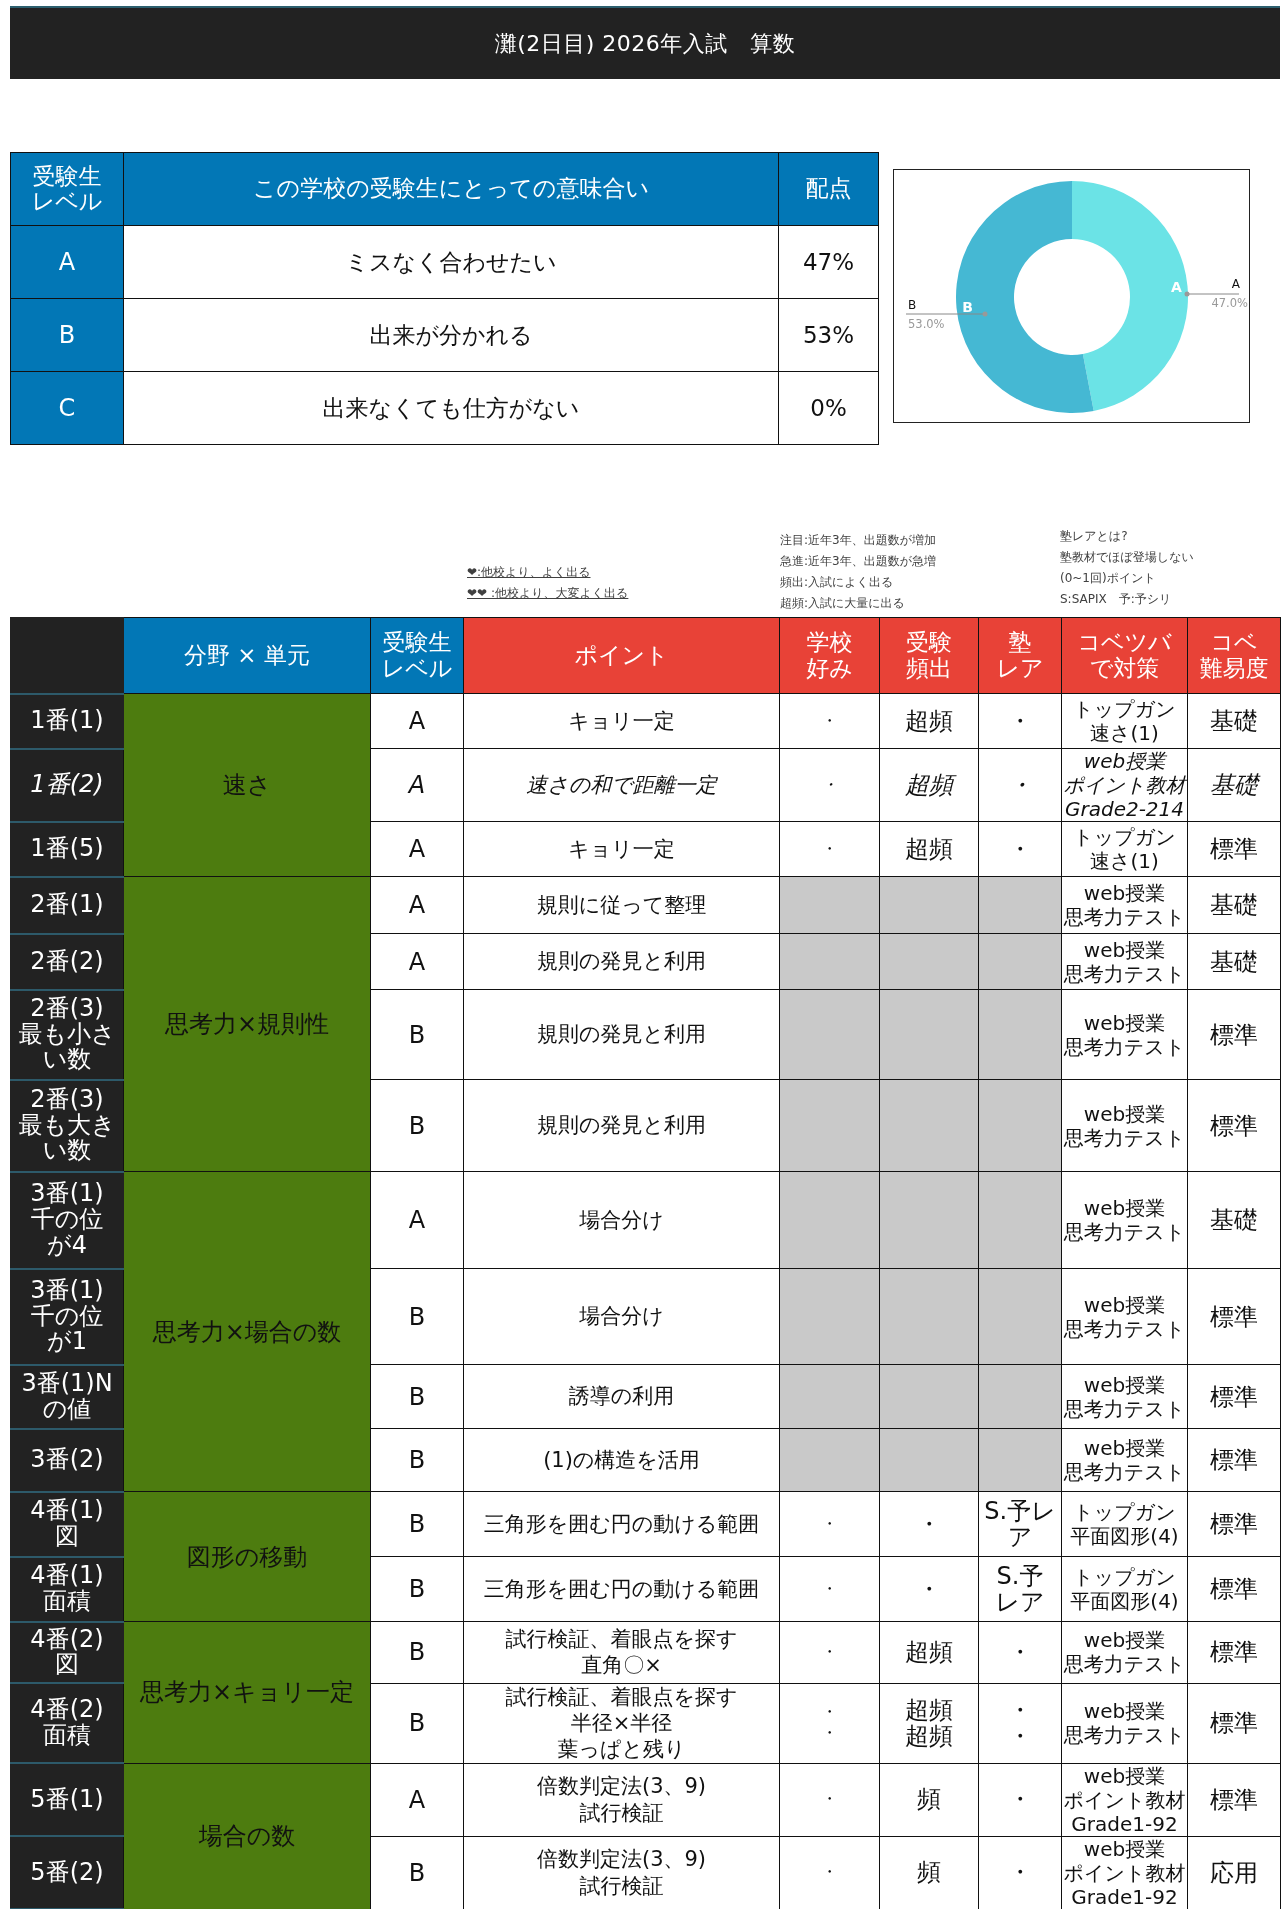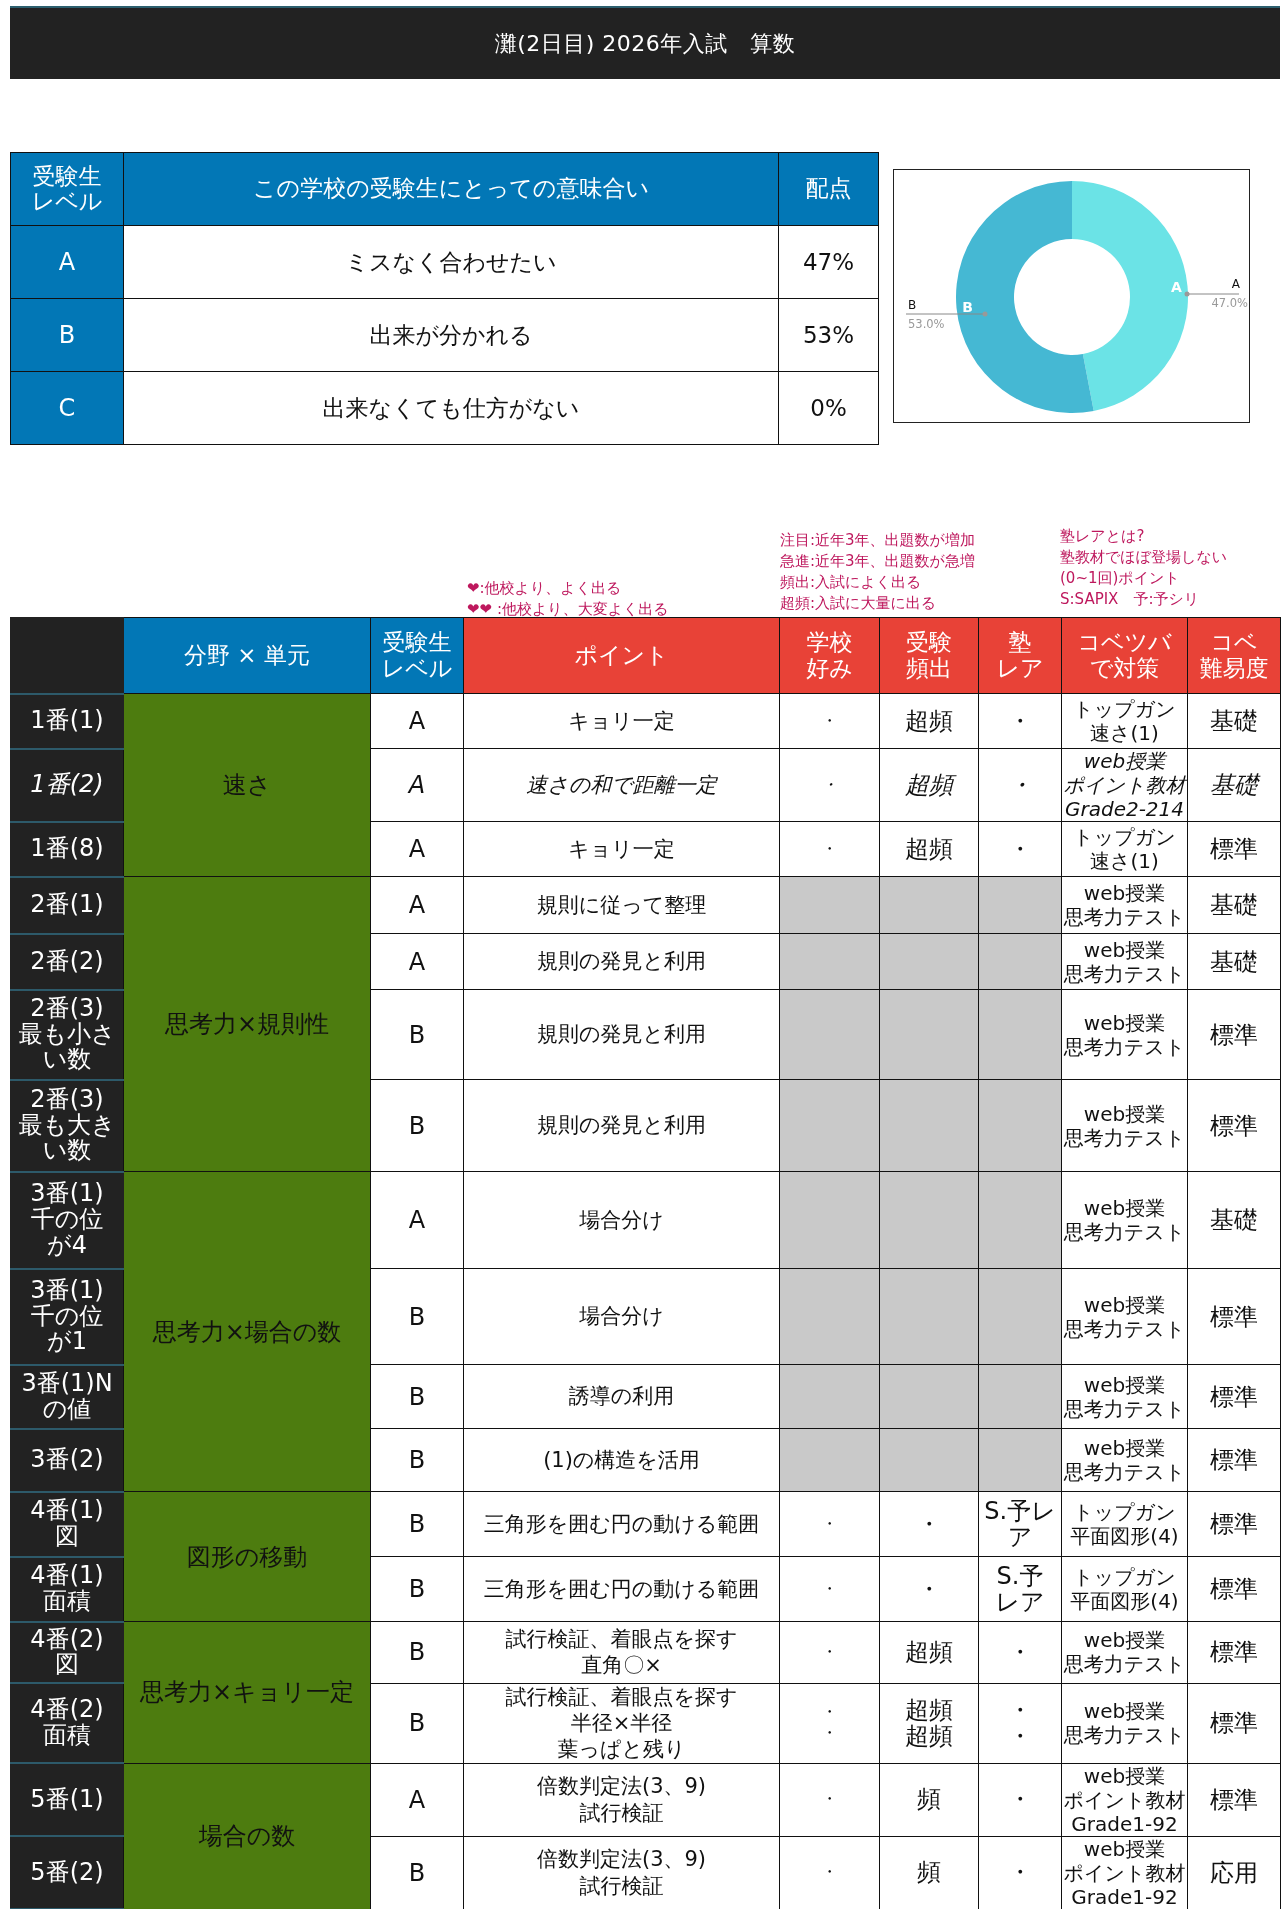--- a/index.html
+++ b/index.html
@@ -30,21 +30,21 @@
   
   .chart-box {
     position: absolute; left: 893px; top: 169px; width: 357px; height: 254px;
     border: 1px solid #222; background: #fff;
   }
   .chart-box svg { position: absolute; left: 0; top: 0; }
   .chart-label { position: absolute; font-size: 12px; color: #111; }
   .chart-pct { position: absolute; font-size: 11.5px; color: #999; }
 
   
-  .note { position: absolute; font-size: 15px; color: #be185d; line-height: 21px; white-space: nowrap; }
+  .note { position: absolute; font-size: 12px; color: #404040; line-height: 21px; white-space: nowrap; }
 
   
   table.main {
     position: absolute; left: 10px; top: 617px; width: 1270px;
     border-collapse: collapse; table-layout: fixed;
   }
   table.main th, table.main td {
     text-align: center; vertical-align: middle; border: 1px solid #111;
   }
   table.main thead th { color: #fff; font-weight: normal; font-size: 23px; line-height: 1.1; height: 76px; }
@@ -115,21 +115,21 @@
       <circle cx="293" cy="124" r="2.5" fill="#999"></circle>
       <line x1="91" y1="144" x2="12" y2="144" stroke="#888" stroke-width="1"></line>
       <circle cx="91" cy="144" r="2.5" fill="#999"></circle>
     </svg>
   <span class="chart-label" style="left:346px; top:107px; transform:translateX(-100%);">A</span>
   <span class="chart-pct" style="left:354px; top:126px; transform:translateX(-100%);">47.0%</span>
   <span class="chart-label" style="left:14px; top:128px;">B</span>
   <span class="chart-pct" style="left:14px; top:147px;">53.0%</span>
 </div>
 
-<div class="note" style="left:467px; top:578px;">
+<div class="note" style="left:467px; top:562px;text-decoration:underline;">
   <div>❤:他校より、よく出る</div>
   <div>❤❤ :他校より、大変よく出る</div>
 </div>
 <div class="note" style="left:780px; top:530px;">
   <div>注目:近年3年、出題数が増加</div>
   <div>急進:近年3年、出題数が急増</div>
   <div>頻出:入試によく出る</div>
   <div>超頻:入試に大量に出る</div>
 </div>
 <div class="note" style="left:1060px; top:526px;">
@@ -189,21 +189,21 @@
         <td class="point ml">速さの和で距離一定</td>
         <td class="mark ml">・</td>
         <td class="freq ml">超頻</td>
         <td class="rare ml">・</td>
         <td class="kobe ml">web授業
 ポイント教材
 Grade2-214</td>
         <td class="diff">基礎</td>
       </tr>
       <tr style="height: 55px;">
-        <td class="qid ml">1番(8)</td>
+        <td class="qid ml">1番(5)</td>
         <td class="lvl">A</td>
         <td class="point ml">キョリ一定</td>
         <td class="mark ml">・</td>
         <td class="freq ml">超頻</td>
         <td class="rare ml">・</td>
         <td class="kobe ml">トップガン
 速さ(1)</td>
         <td class="diff">標準</td>
       </tr>
       <tr style="height: 57px;">

